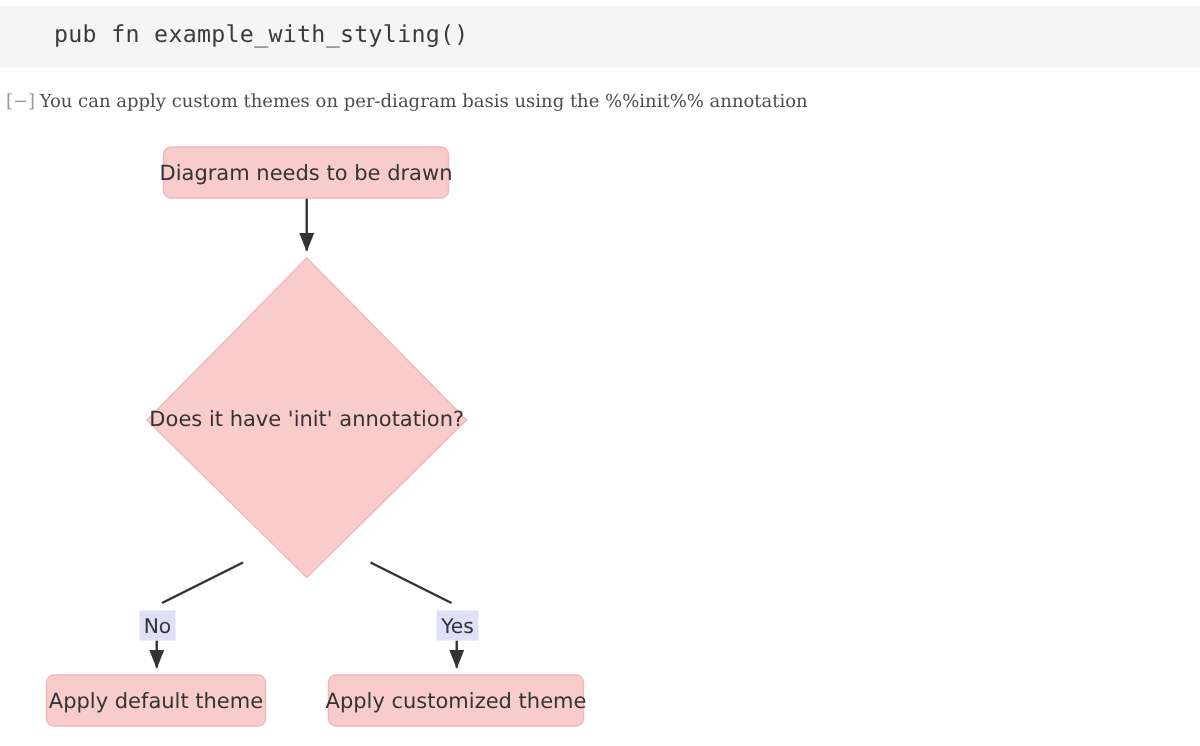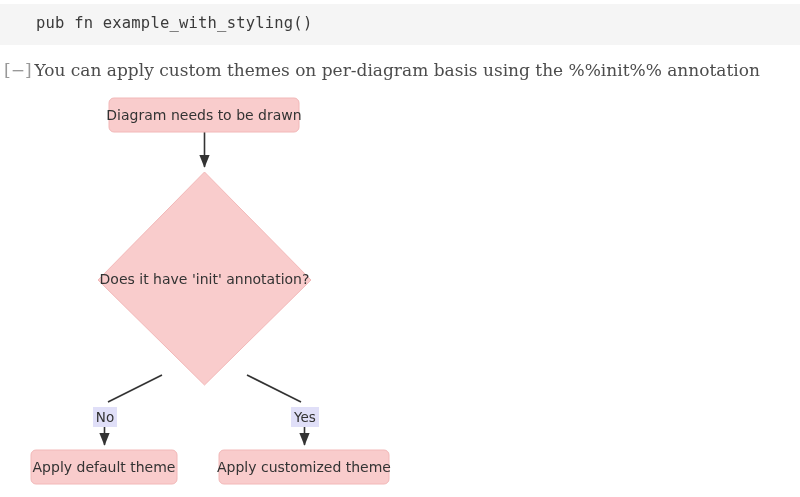--- a/index.html
+++ b/index.html
@@ -37,21 +37,21 @@
     white-space: pre;
     margin-left: 19px;
   }
 
   
   .doc-line {
     position: absolute;
     left: 4px;
     top: 60px;
     font-family: "DejaVu Serif", "Liberation Serif", serif;
-    font-size: 17px;
+    font-size: 12px;
     color: #4c4c4c;
     white-space: nowrap;
   }
   .collapse-toggle {
     color: #999999;
     font-family: "DejaVu Serif", "Liberation Serif", serif;
     margin-right: 3px;
     cursor: pointer;
     user-select: none;
   }

